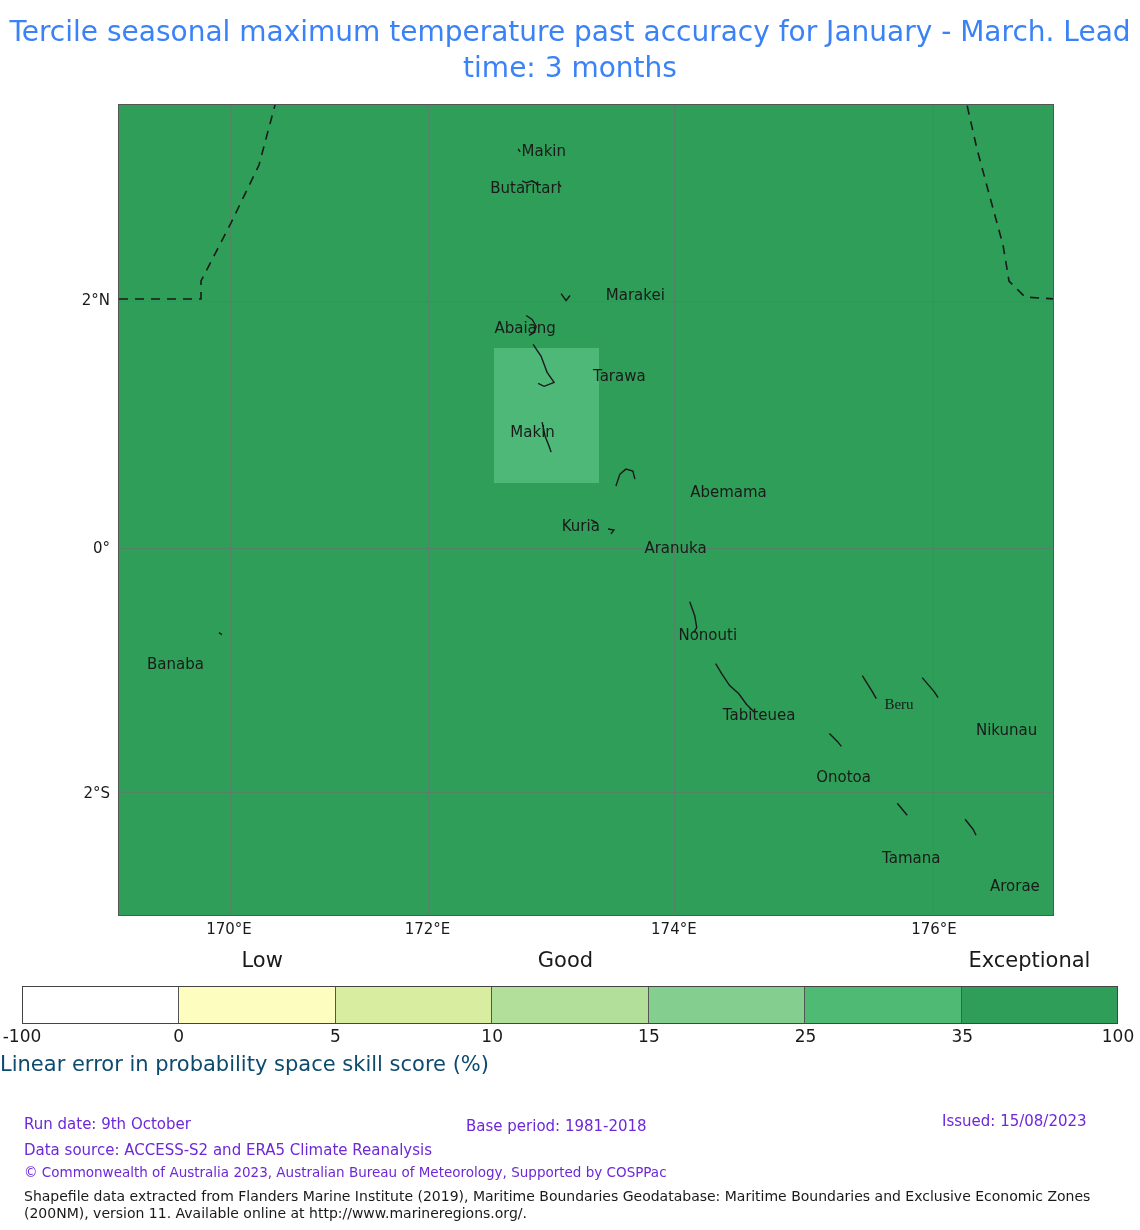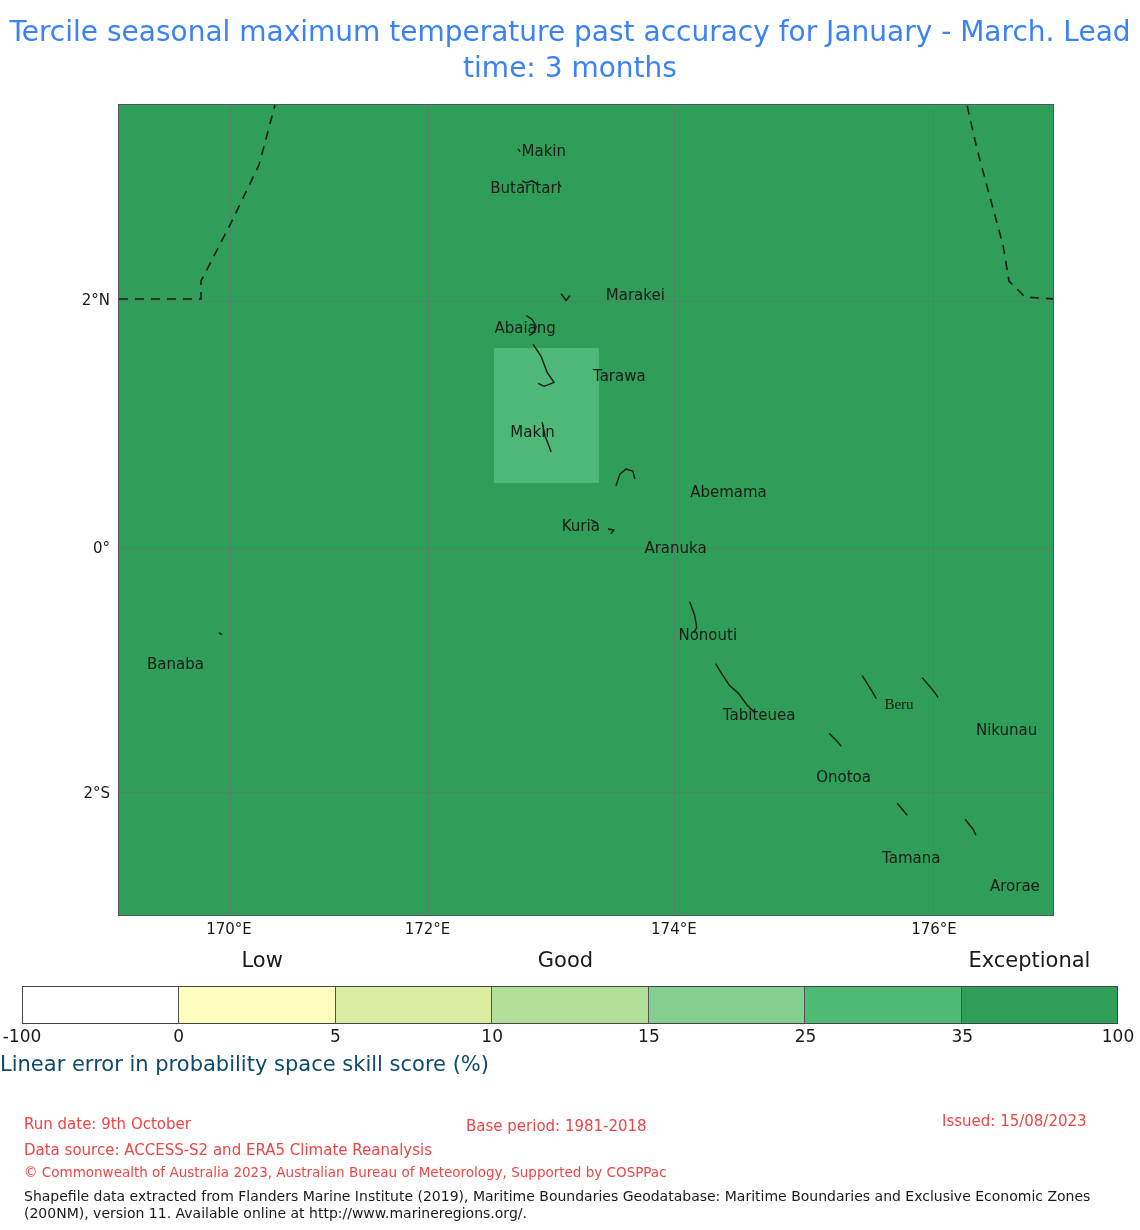--- a/index.html
+++ b/index.html
@@ -148,21 +148,21 @@
     top: 1052px;
     width: 1140px;
     text-align: left;
     font-size: 21px;
     color: #0c4a6e;
   }
   
   .foot {
     position: absolute;
     font-size: 15px;
-    color: #ef4444;
+    color: #6d28d9;
     white-space: nowrap;
   }
   .foot-run   { left: 24px;  top: 1115px; }
   .foot-base  { left: 466px; top: 1117px; }
   .foot-issue { left: 942px; top: 1112px; }
   .foot-src   { left: 24px;  top: 1141px; }
   .foot-copy  { left: 24px;  top: 1164px; font-size: 13.5px; }
   .foot-shape {
     position: absolute;
     left: 24px;

